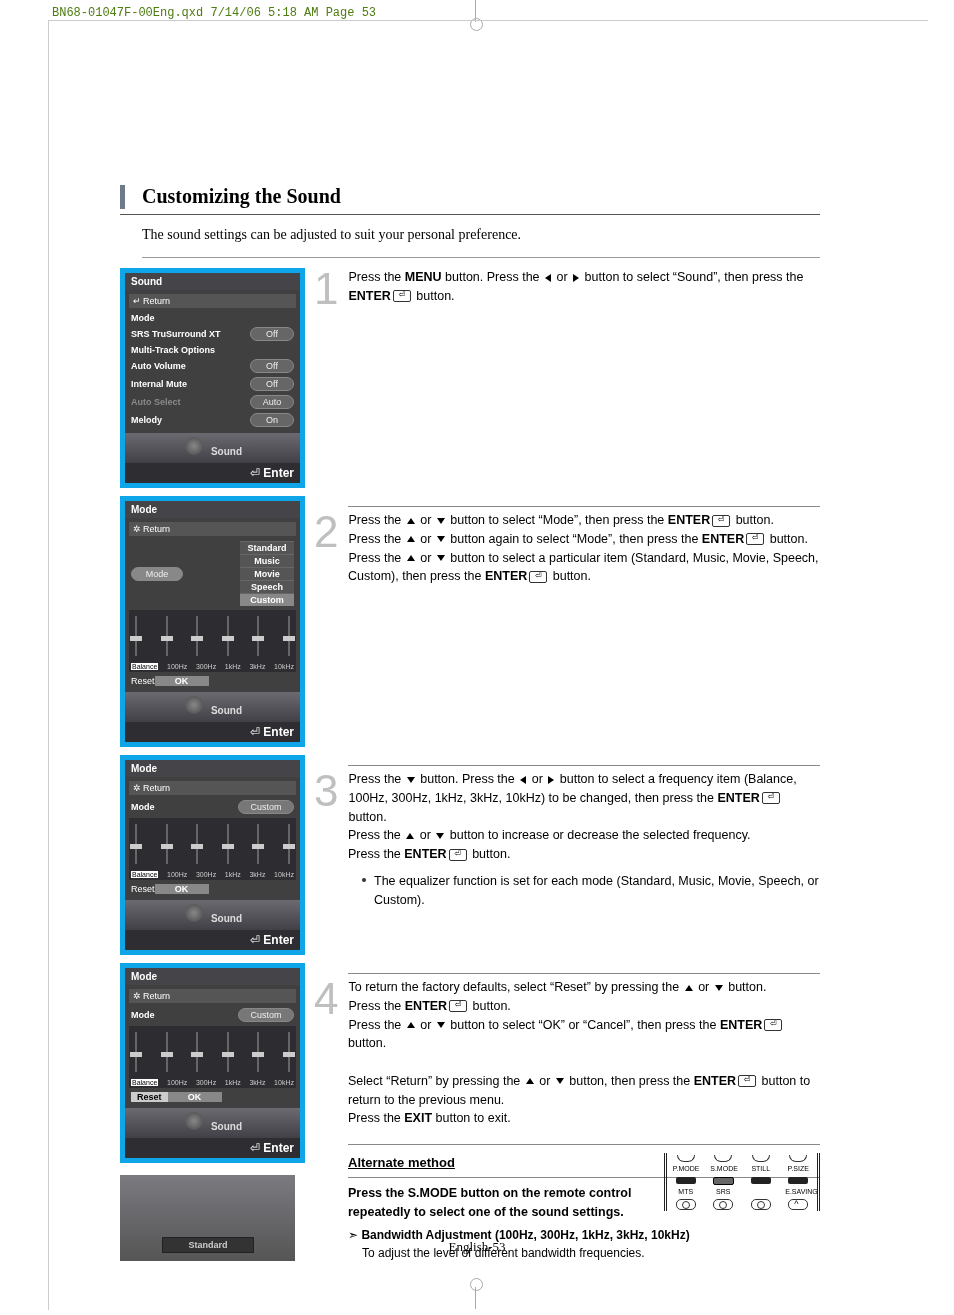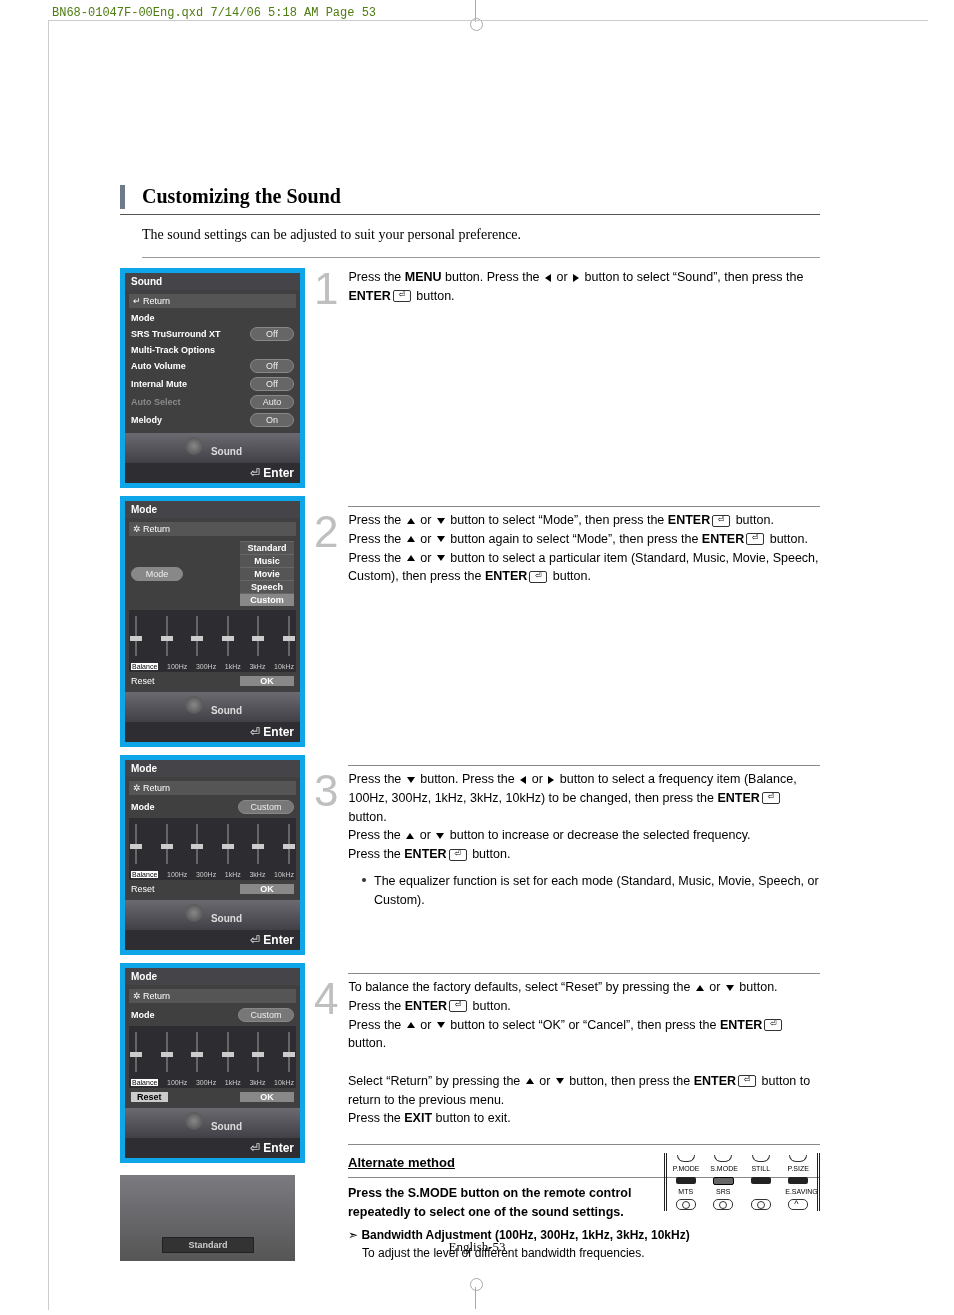--- a/index.html
+++ b/index.html
@@ -95,21 +95,21 @@
   .eq-sliders { position:absolute; top:6px; left:6px; right:6px; bottom:16px; display:flex; justify-content:space-between; }
   .slider { width:2px; background:#666; position:relative; }
   .knob { position:absolute; left:-5px; top:50%; width:12px; height:5px; background:#ccc; }
   .eq-labels { position:absolute; left:0; right:0; bottom:2px; font-size:7px; color:#ccc; display:flex; justify-content:space-between; padding:0 2px; }
   .eq-labels span:first-child { background:#fff; color:#000; padding:0 1px; }
 
   .mode-list { width:54px; }
   .mode-item { font-size:9px; text-align:center; padding:1px 0; background:#555; color:#fff; font-weight:bold; border-top:1px solid #666;}
   .mode-item.sel { background:#888; }
 
-  .osd-reset-row { display:flex; justify-content:space-between; padding:2px 2px; font-size:9px; }
+  .osd-reset-row { display:flex; padding:2px 2px; font-size:9px; }
   .osd-ok { width:54px; text-align:center; background:#888; font-weight:bold; }
 
   .icon-enter {
     display:inline-block; width:16px; height:10px;
     border:1px solid #333; border-radius:2px; font-size:8px;
     line-height:8px; text-align:center; vertical-align:middle;
     margin:0 2px;
   }
   .bullet-note { margin:8px 0 0 14px; display:flex; }
   .bullet-note .dot { width:4px;height:4px;background:#333;border-radius:50%;margin:6px 8px 0 0; flex:0 0 4px;}
@@ -419,21 +419,21 @@
 
         <div class="bottom-osd">
           <div class="bottom-pill">Standard</div>
         </div>
       </div>
       <div class="text-col" style="position:relative">
         <hr class="row-sep">
         <div>
           <span class="step-num">4</span>
           <span>
-            <span>To balance the factory defaults, select “Reset” by pressing the </span><span class="tri-u"></span><span> or </span><span class="tri-d"></span><span> button.</span><br>
+            <span>To return the factory defaults, select “Reset” by pressing the </span><span class="tri-u"></span><span> or </span><span class="tri-d"></span><span> button.</span><br>
             <span>Press the </span><b>ENTER</b><span class="icon-enter">⏎</span><span> button.</span><br>
             <span>Press the </span><span class="tri-u"></span><span> or </span><span class="tri-d"></span><span> button to select “OK” or “Cancel”, then press the </span>
             <b>ENTER</b><span class="icon-enter">⏎</span><span> button.</span><br><br>
             <span>Select “Return” by pressing the </span><span class="tri-u"></span><span> or </span><span class="tri-d"></span><span> button, then press the </span>
             <b>ENTER</b><span class="icon-enter">⏎</span><span> button to return to the previous menu.</span><br>
             <span>Press the </span><b>EXIT</b><span> button to exit.</span>
           </span>
         </div>
 
         <hr class="row-sep" style="margin-top:16px">

